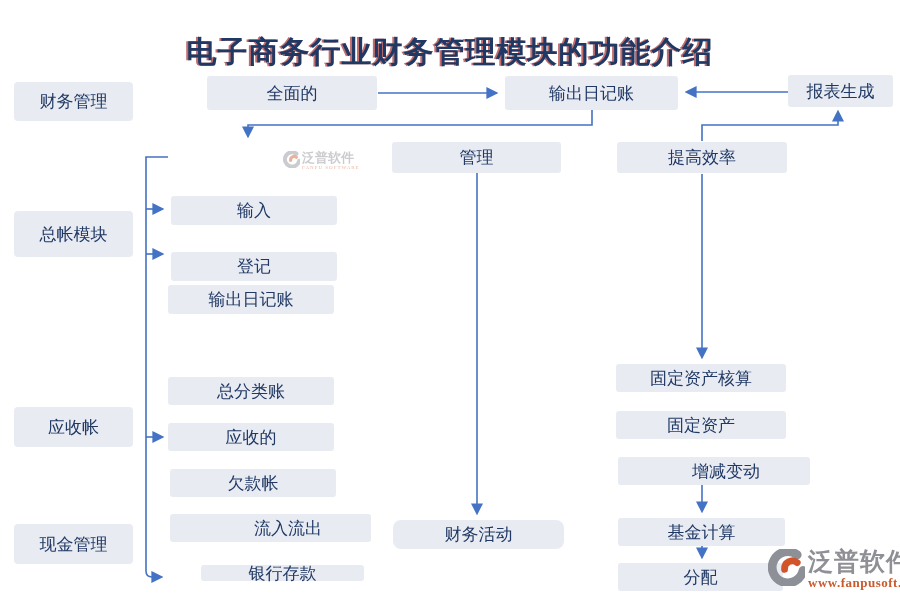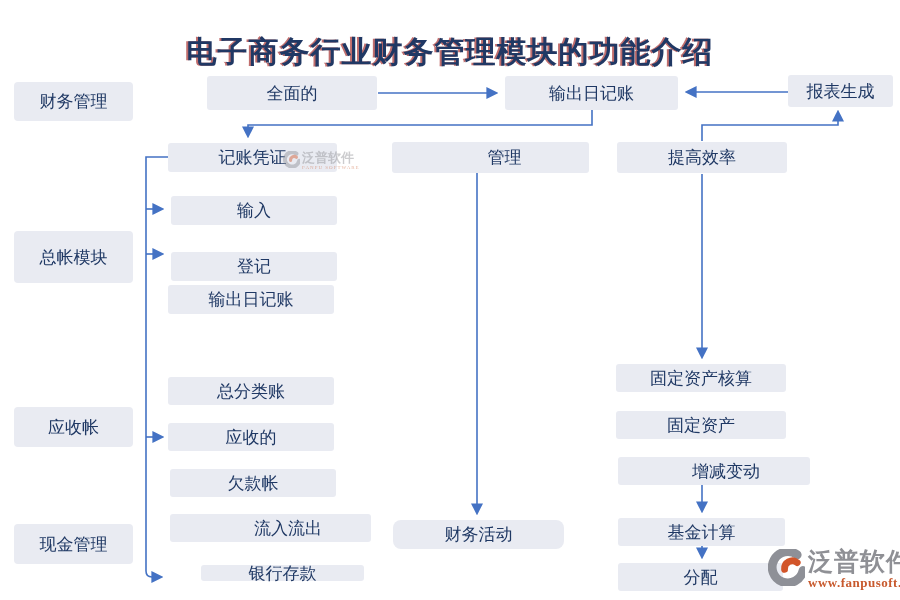--- a/index.html
+++ b/index.html
@@ -60,30 +60,29 @@
       <path d="M168,157 H146 V571 Q146,577 152,577 H161" marker-end="url(#arr)"></path>
       <path d="M146,209 H162" marker-end="url(#arr)"></path>
       <path d="M146,254 H162" marker-end="url(#arr)"></path>
       <path d="M146,437 H162" marker-end="url(#arr)"></path>
     </g>
   </svg>
 
   <div class="title">电子商务行业财务管理模块的功能介绍</div>
 
   <div class="node pill" style="left:14px;top:82px;width:119px;height:39px;">财务管理</div>
-  <div class="node pill" style="left:14px;top:211px;width:119px;height:52px;margin-top:20px;">总帐模块</div>
+  <div class="node pill" style="left:14px;top:211px;width:119px;height:46px;">总帐模块</div>
   <div class="node pill" style="left:14px;top:407px;width:119px;height:40px;">应收帐</div>
   <div class="node pill" style="left:14px;top:524px;width:119px;height:40px;">现金管理</div>
 
   <div class="node" style="left:207px;top:76px;width:170px;height:34px;">全面的</div>
   <div class="node" style="left:505px;top:76px;width:173px;height:34px;">输出日记账</div>
   <div class="node" style="left:788px;top:75px;width:105px;height:32px;">报表生成</div>
 
-  <div class="node" style="left:168px;top:143px;width:169px;height:29px;">记账凭证</div>
-  <div class="node" style="left:392px;top:142px;width:169px;height:31px;padding-left:28px;">管理</div>
+  <div class="node" style="left:392px;top:142px;width:169px;height:31px;">管理</div>
   <div class="node" style="left:617px;top:142px;width:170px;height:31px;">提高效率</div>
 
   <div class="node" style="left:171px;top:196px;width:166px;height:29px;">输入</div>
   <div class="node" style="left:171px;top:241px;width:166px;height:29px;margin-top:11px;">登记</div>
   <div class="node" style="left:168px;top:285px;width:166px;height:29px;">输出日记账</div>
   <div class="node" style="left:168px;top:377px;width:166px;height:28px;">总分类账</div>
   <div class="node" style="left:168px;top:423px;width:166px;height:28px;">应收的</div>
   <div class="node" style="left:170px;top:469px;width:166px;height:28px;">欠款帐</div>
   <div class="node" style="left:170px;top:514px;width:166px;height:28px;padding-left:35px;">流入流出</div>
   <div class="node" style="left:176px;top:565px;width:163px;height:16px;margin-left:25px;">银行存款</div>

